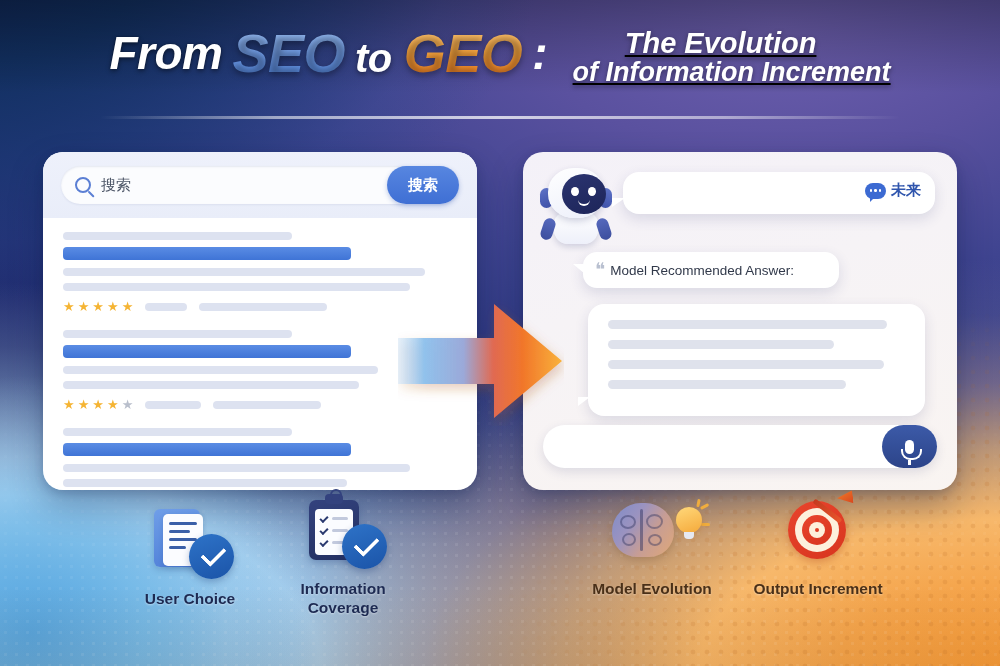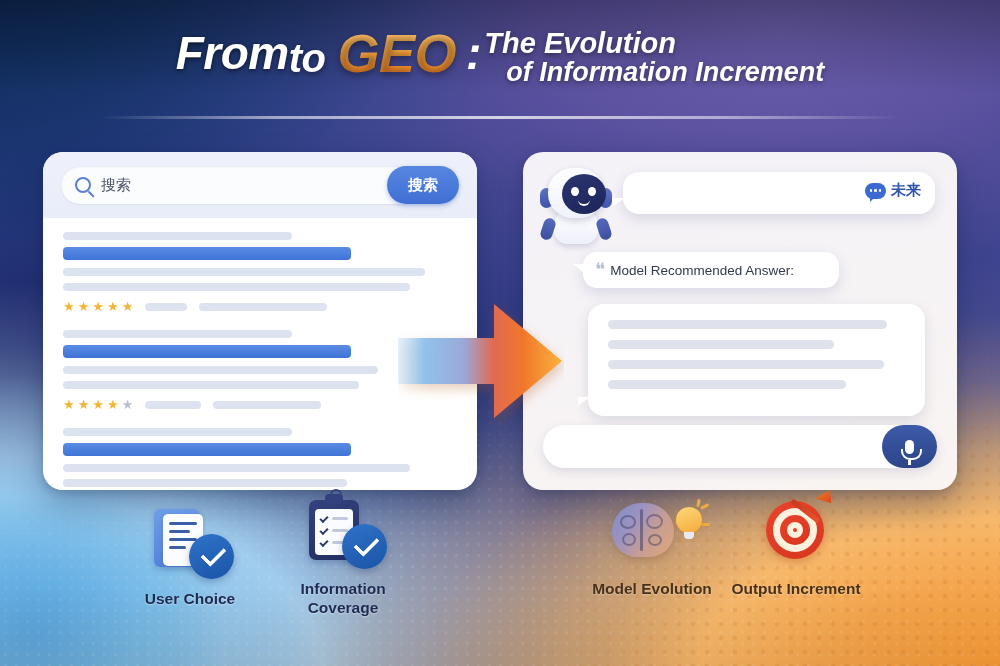--- a/index.html
+++ b/index.html
@@ -76,21 +76,21 @@
   .t-to{ color:#ffffff; font-size:40px; padding-top:12px; text-shadow:0 2px 5px rgba(0,0,0,.45); }
   .t-geo{
     font-size:54px;
     background:linear-gradient(180deg,#ffc978 0%,#f9a63f 48%,#f07b1e 100%);
     -webkit-background-clip:text; background-clip:text; -webkit-text-fill-color:transparent;
     text-shadow:0 3px 6px rgba(0,0,0,.35);
     padding:0 10px 0 12px;
   }
   .t-colon{ color:#ffffff; font-size:46px; font-weight:bold; font-style:italic; padding-top:4px; }
   .sub-block{
-    display:inline-block; text-align:left; padding-top:2px; padding-left:3px;
+    display:inline-block; text-align:center; padding-top:2px; padding-left:3px;text-decoration:underline;
   }
   .sub1,.sub2{
     color:#ffffff; font-weight:bold; font-style:italic;
     text-shadow:0 2px 5px rgba(0,0,0,.40);
     line-height:1.05;
   }
   .sub1{ font-size:29px; }
   .sub2{ font-size:27px; padding-left:22px; }
   .title-rule{
     position:absolute; left:50%; transform:translateX(-50%);
@@ -309,20 +309,21 @@
   <div class="bg-base"></div>
   <div class="bg-tl"></div>
   <div class="bg-lblue"></div>
   <div class="bg-dots"></div>
   <div class="bg-dots2"></div>
   <div class="bg-vig"></div>
 
   <div class="title-wrap">
     <div class="title-row">
       <span class="t-word t-from">From</span>
+      <span class="t-word t-seo">SEO</span>
       <span class="t-word t-to">to</span>
       <span class="t-word t-geo">GEO</span>
       <span class="t-colon">:</span>
       <span class="sub-block">
         <div class="sub1">The Evolution</div>
         <div class="sub2">of Information Increment</div>
       </span>
     </div>
   </div>
   <div class="title-rule"></div>
@@ -496,21 +497,21 @@
         <span class="brain-c" style="left:36px; top:31px; width:14px; height:12px;"></span>
       </div>
       <span class="ray" style="right:1px;  top:2px;  width:2.5px; height:8px; transform:rotate(12deg);"></span>
       <span class="ray" style="right:-9px; top:8px;  width:9px;   height:2.5px; transform:rotate(-28deg);"></span>
       <span class="ray" style="right:-10px;top:26px; width:9px;   height:2.5px;"></span>
       <div class="bulb"></div>
     </div>
     <div class="feat-lbl lbl-brown">Model Evolution</div>
   </div>
 
-  <div class="feat" style="left:731px; top:497px; width:130px;">
+  <div class="feat" style="left:753px; top:497px; width:130px;">
     <div class="ic-box">
       <div class="target">
         <span class="ring r1"></span>
           <span class="ring r2"></span>
         <span class="ring r3"></span>
           <span class="ring r4"></span>
           <span class="ring r5"></span>
         <span class="arr-shaft"></span>
         <span class="arr-fletch"></span>
       </div>

